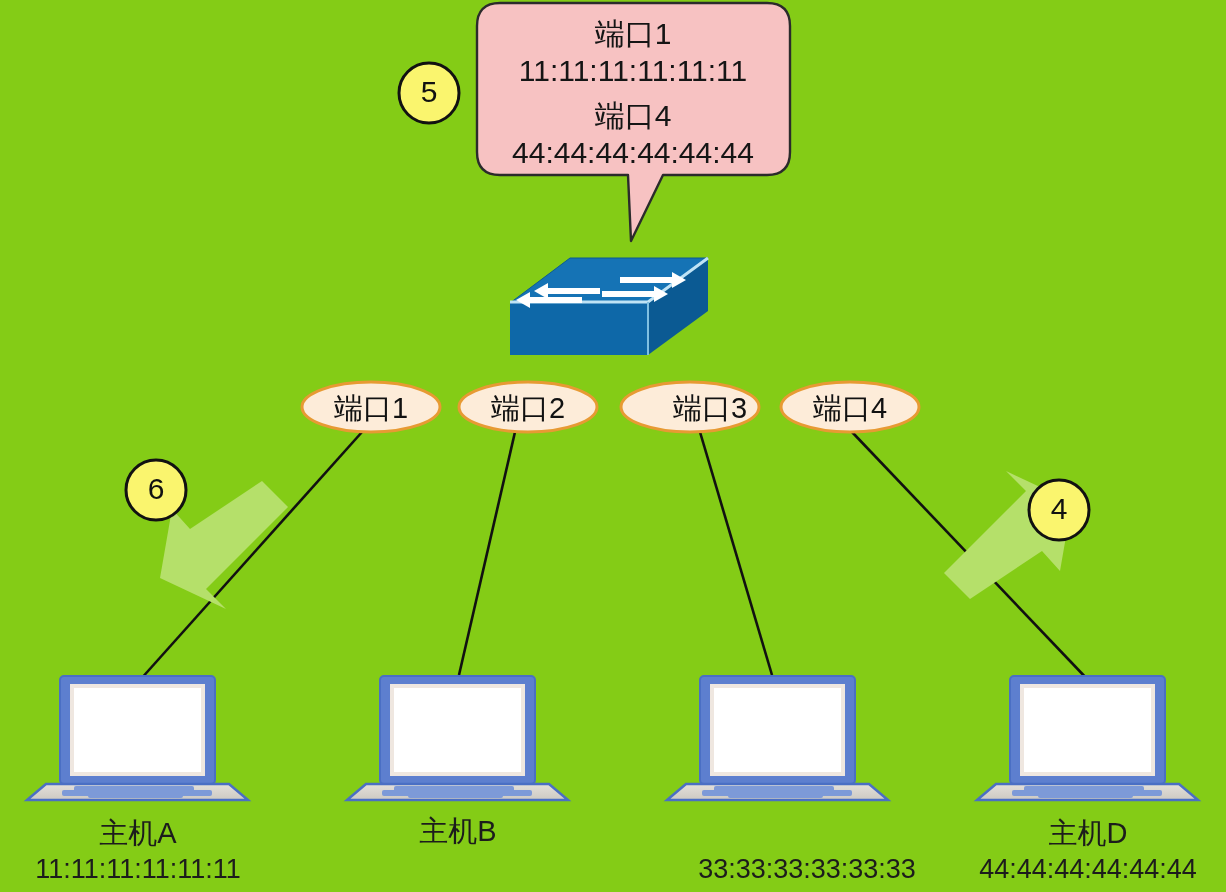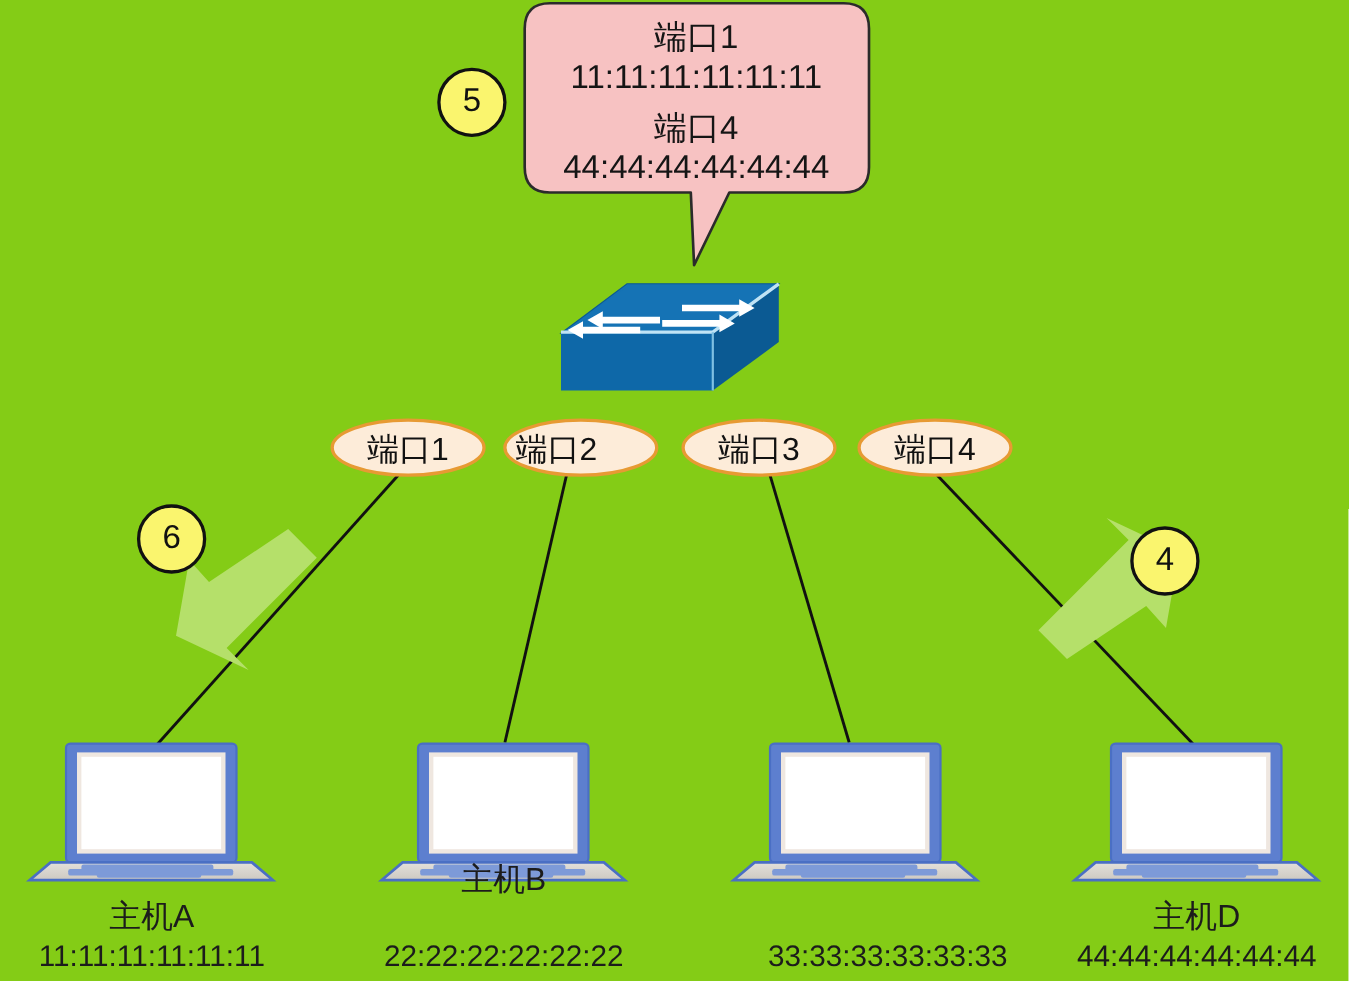--- a/index.html
+++ b/index.html
@@ -186,28 +186,27 @@
   <div class="bubble-line" style="left:473px; top:14px;">端口1</div>
   <div class="bubble-line" style="left:473px; top:54px;">11:11:11:11:11:11</div>
   <div class="bubble-line" style="left:473px; top:96px;">端口4</div>
   <div class="bubble-line" style="left:473px; top:136px;">44:44:44:44:44:44</div>
 
   <div class="badge-num" style="left:398px; top:75px;">5</div>
   <div class="badge-num" style="left:125px; top:472px;">6</div>
   <div class="badge-num" style="left:1028px; top:492px;">4</div>
 
   <div class="port-label" style="left:301px; top:389px;">端口1</div>
-  <div class="port-label" style="left:436px; top:389px;">端口2</div>
-  <div class="port-label" style="left:620px; top:389px;">端口3</div>
+  <div class="port-label" style="left:458px; top:389px;">端口2</div>
+  <div class="port-label" style="left:640px; top:389px;">端口3</div>
   <div class="port-label" style="left:780px; top:389px;">端口4</div>
 
   <div class="host-name" style="left:-12px; top:814px;">主机A</div>
   <div class="host-mac" style="left:-12px; top:854px;">11:11:11:11:11:11</div>
 
-  <div class="host-name" style="left:308px; top:780px;text-align:center;">主机B</div>
-  <div class="host-mac" style="left:308px; top:854px;">22:22:22:22:22:22</div>
+  <div class="host-name" style="left:308px; top:812px;text-align:center;">主机B</div>
 
   <div class="host-mac" style="left:657px; top:854px;">33:33:33:33:33:33</div>
 
   <div class="host-name" style="left:938px; top:814px;">主机D</div>
   <div class="host-mac" style="left:938px; top:854px;">44:44:44:44:44:44</div>
 
 </div>
 
 </body></html>

